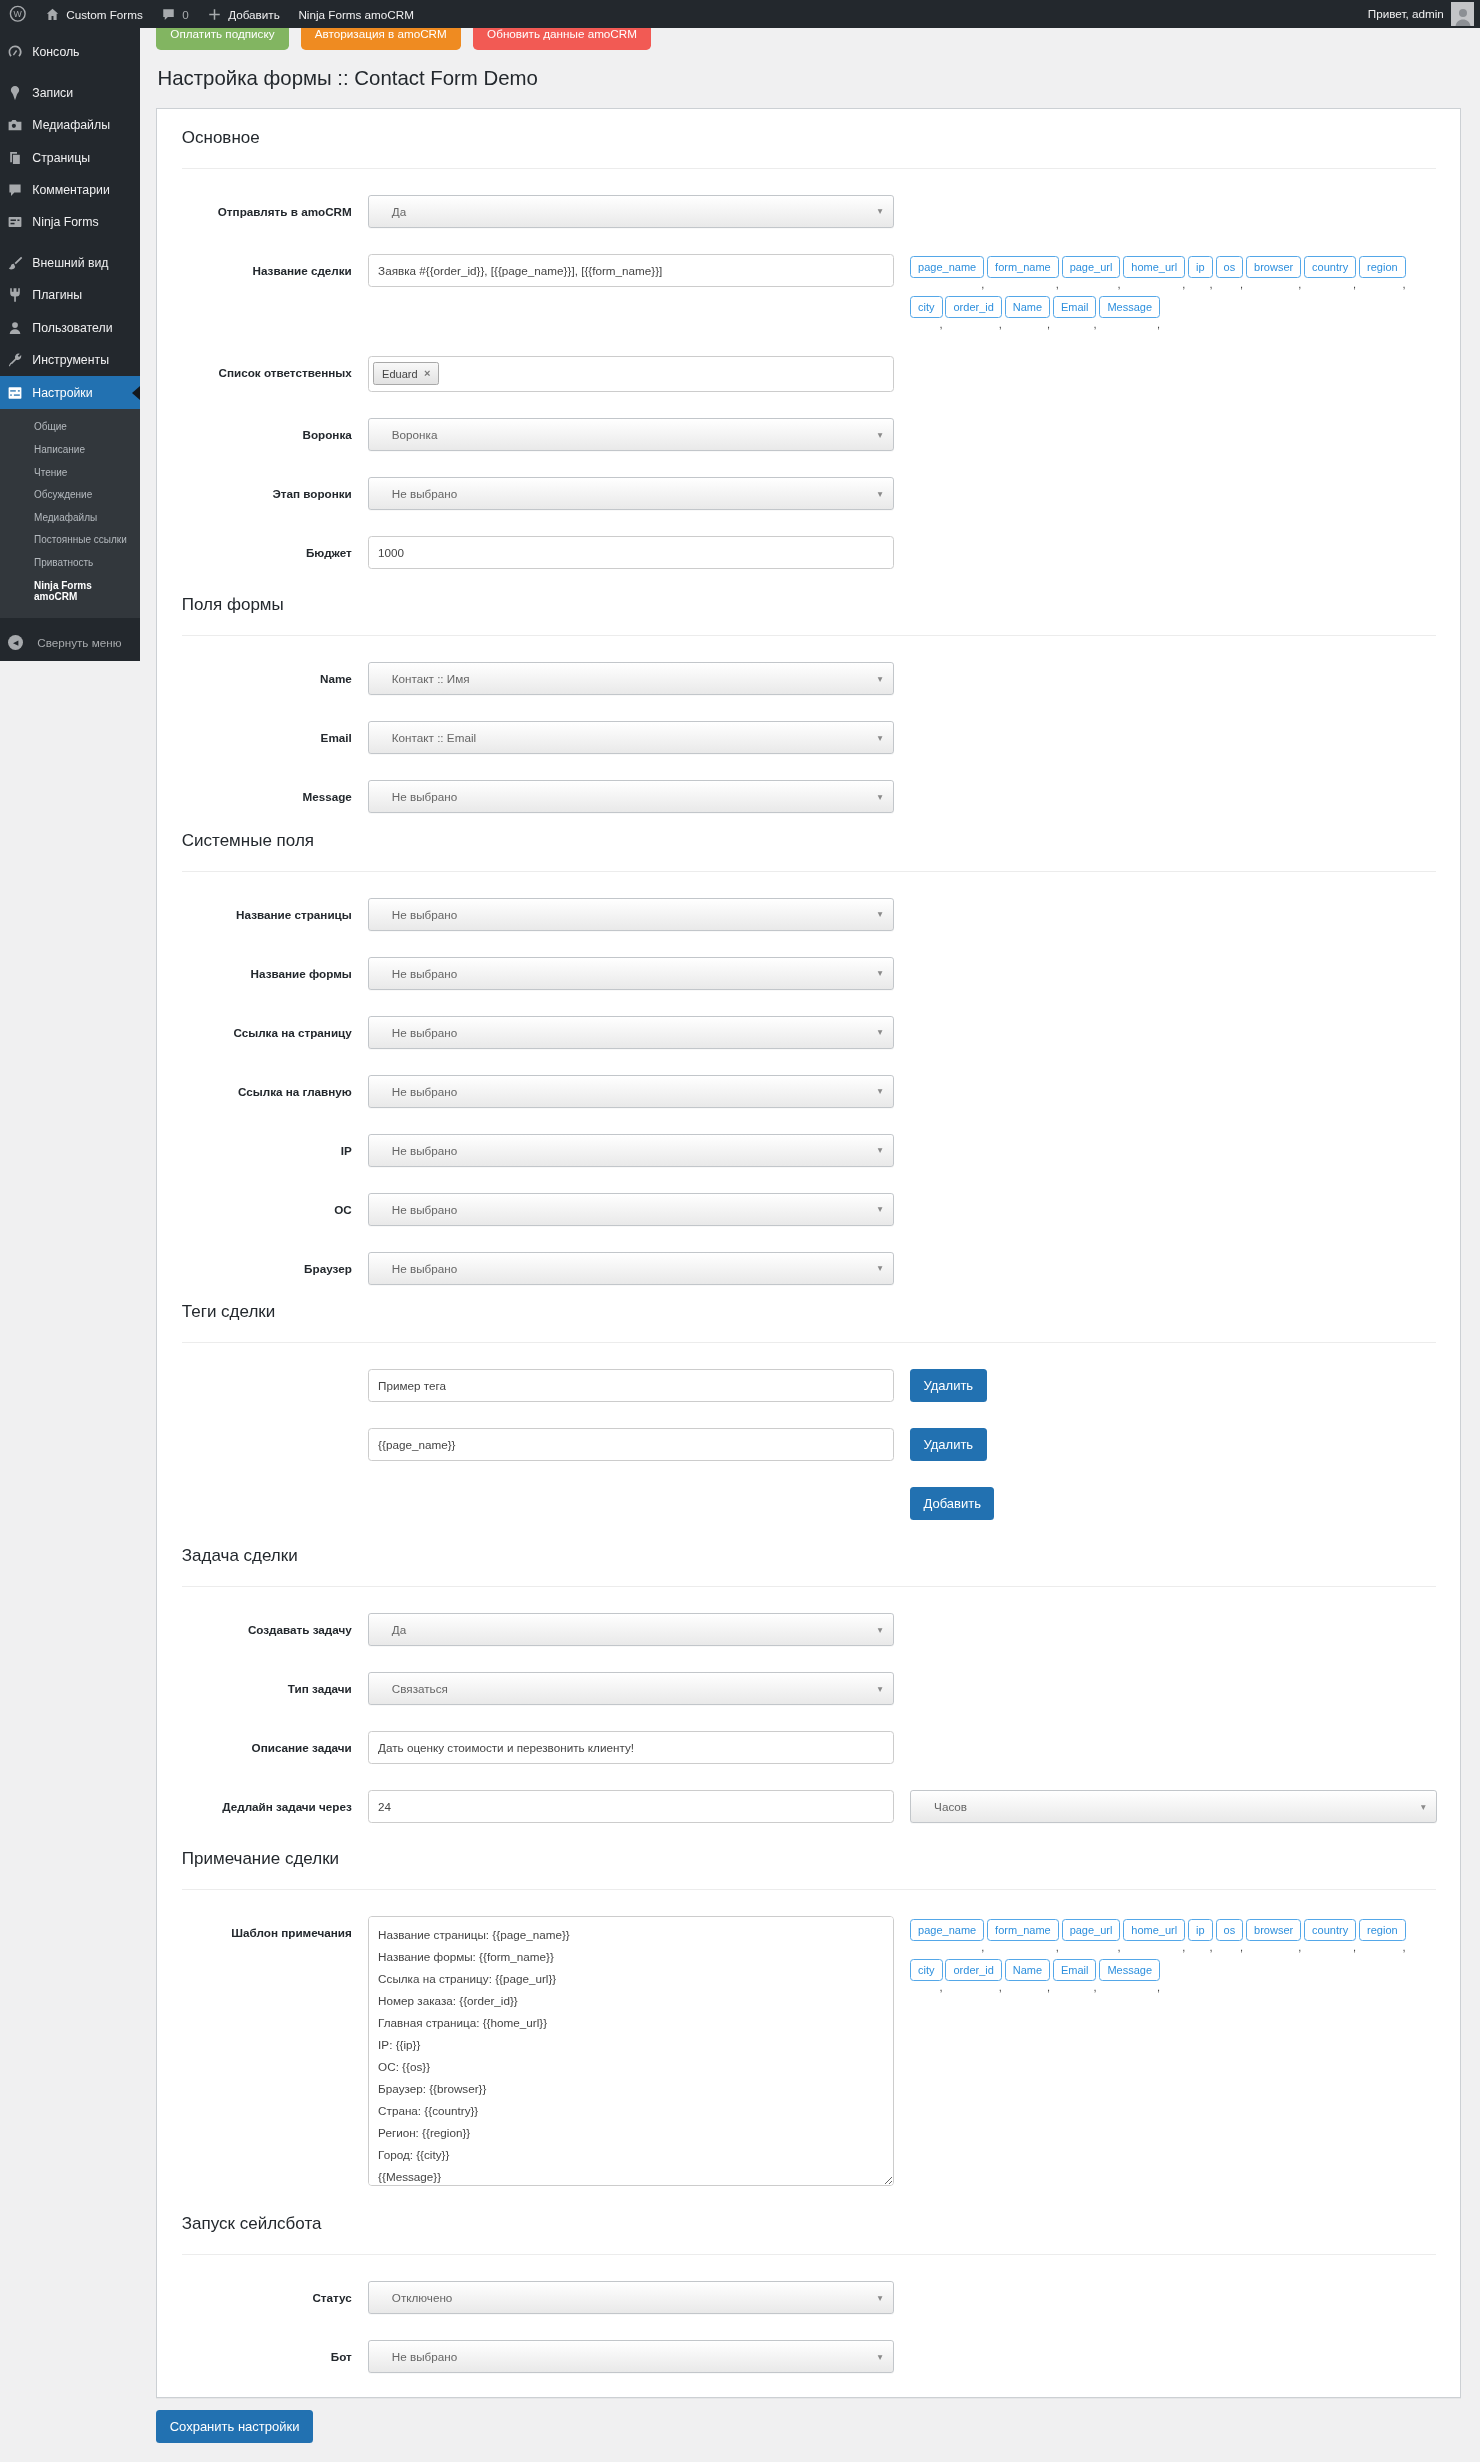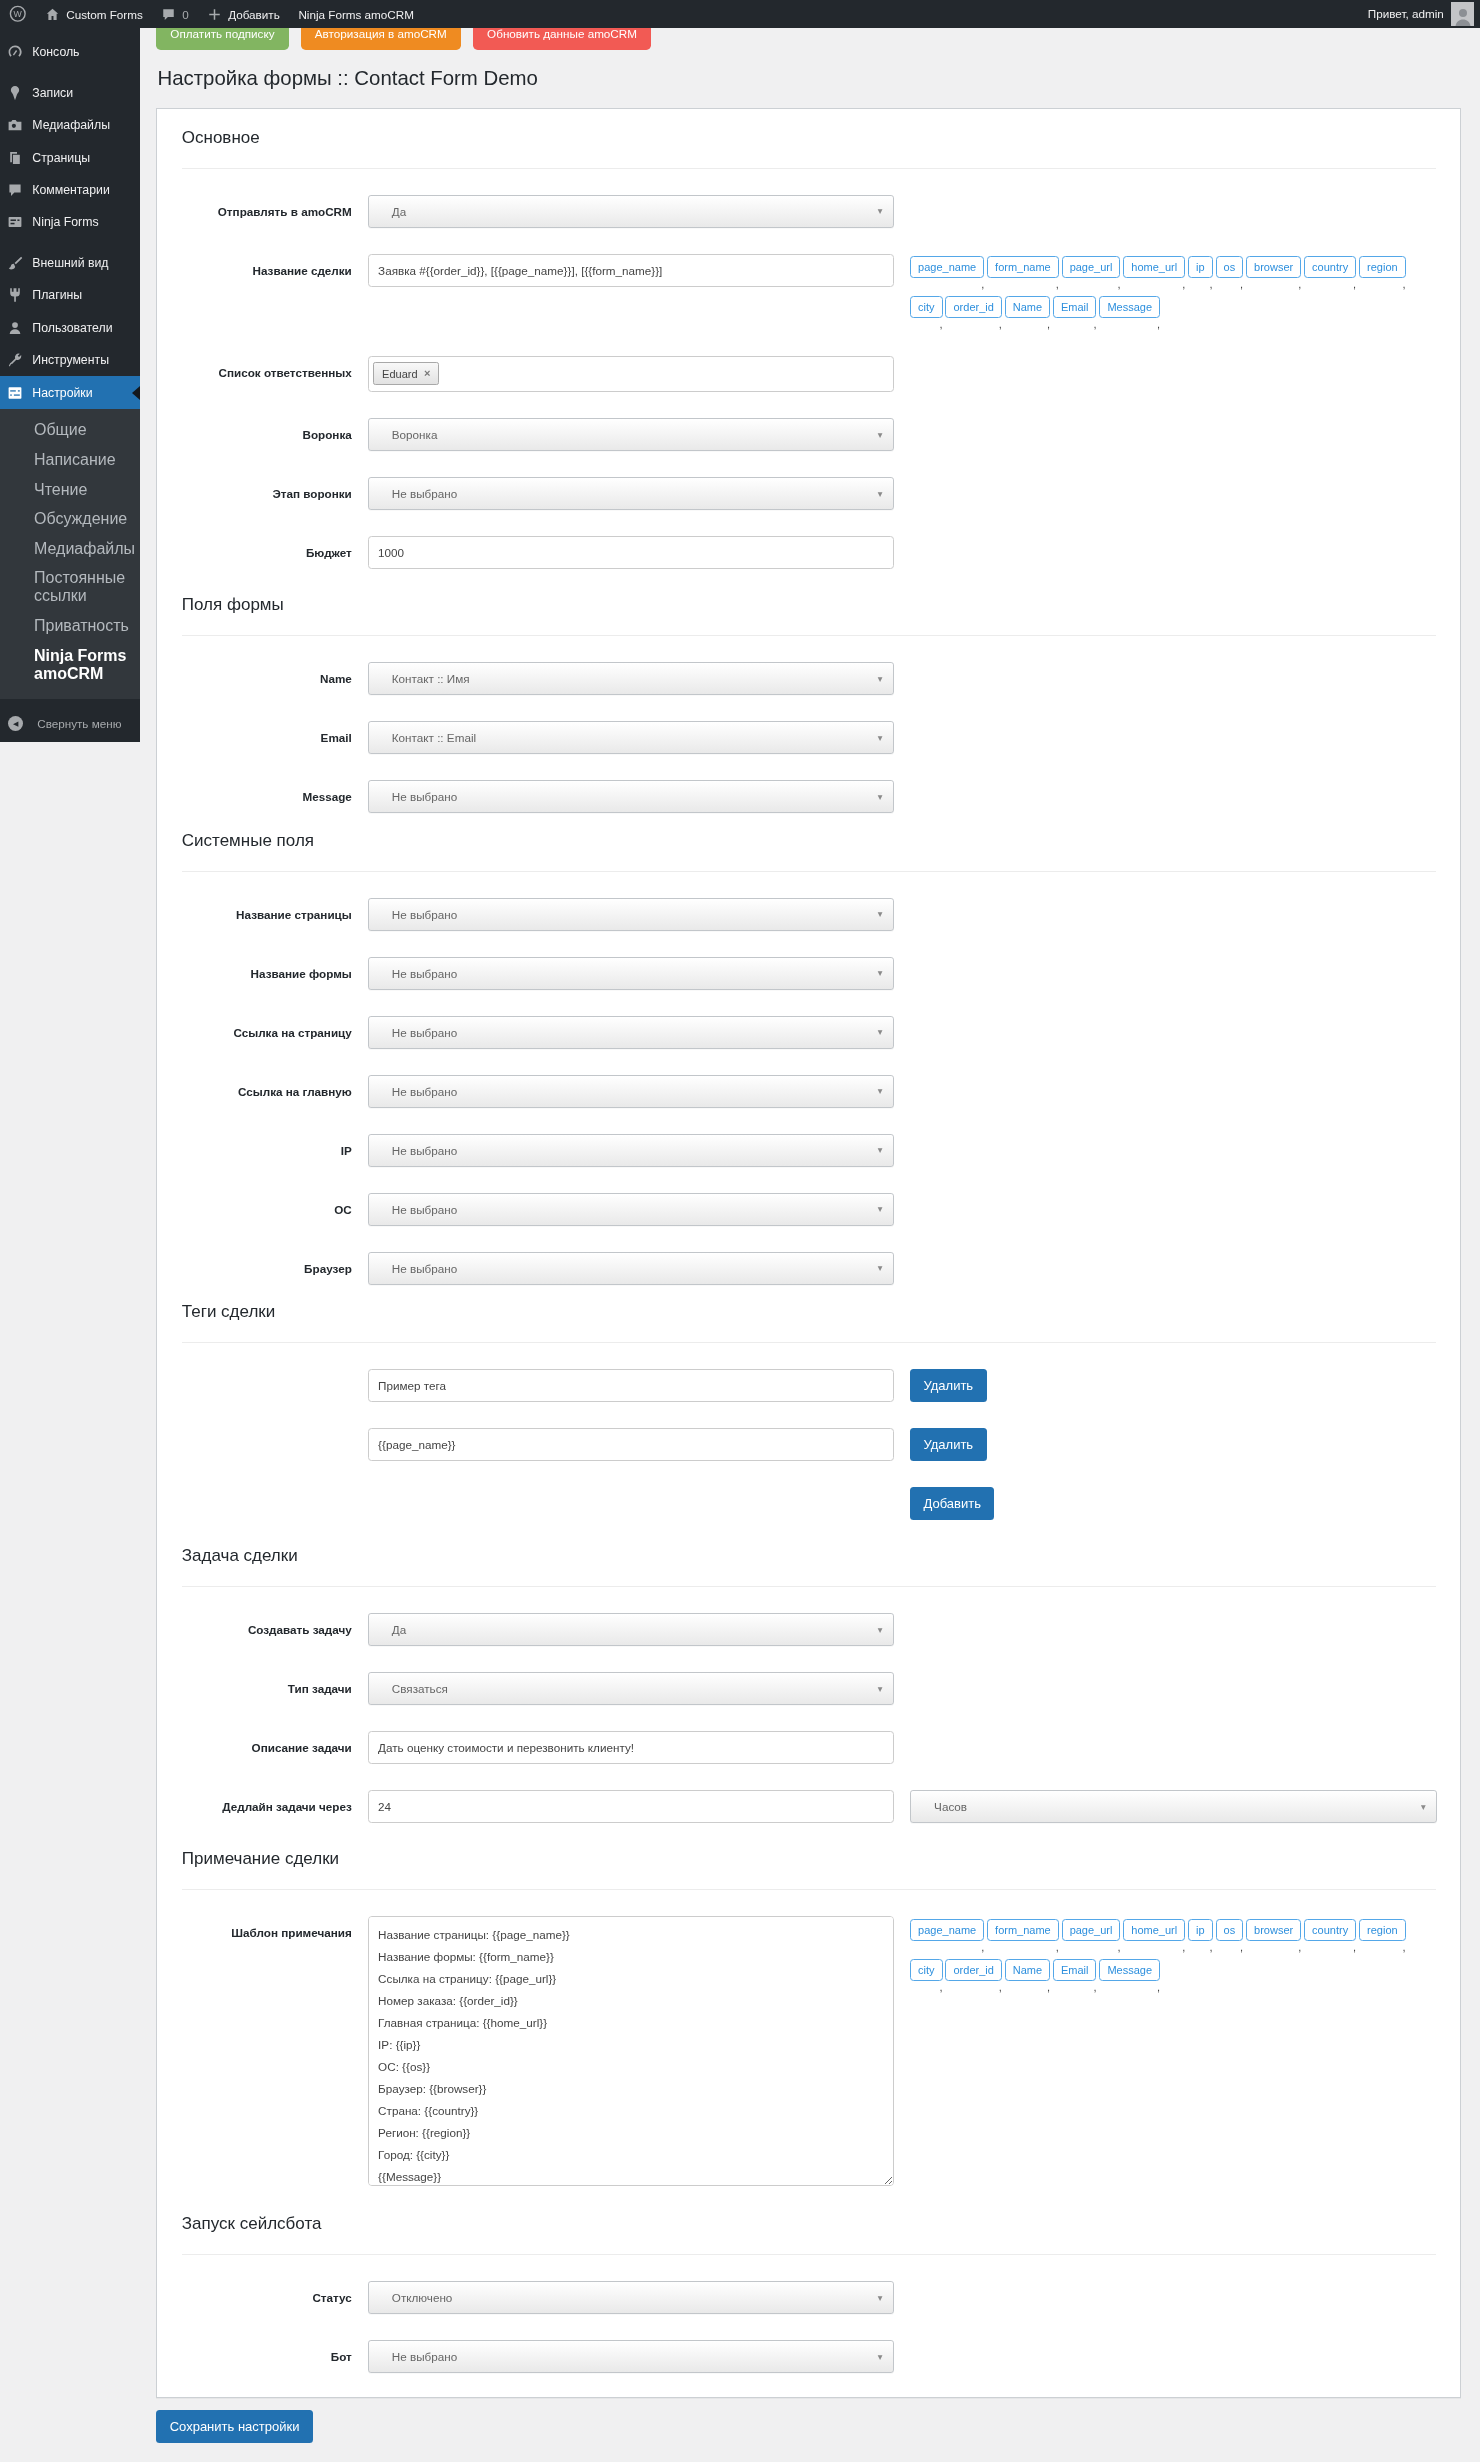--- a/index.html
+++ b/index.html
@@ -23,21 +23,21 @@
     color:#f0f0f1; position:relative; cursor:pointer; }
   .menu-item svg { width:16px; height:16px; fill:#a7aaad; flex:0 0 16px; }
   .menu-item .cut { fill:#23282d; }
   .menu-sep { height:8.2px; }
   .menu-item.active { background:#2271b1; color:#fff; }
   .menu-item.active svg { fill:#fff; }
   .menu-item.active .cut { fill:#2271b1; }
   .menu-arrow { position:absolute; right:0; top:50%; transform:translateY(-50%); width:0; height:0;
     border:7.6px solid transparent; border-right:8.2px solid #14181d; border-left:none; }
   .submenu { background:#32373c; padding:7px 0 10.5px; }
-  .submenu a { display:block; padding:5.8px 7px 5.8px 34px; font-size:16px; color:#b4b9be; text-decoration:none; cursor:pointer; }
+  .submenu a { display:block; padding:5.8px 7px 5.8px 34px; font-size:10px; color:#b4b9be; text-decoration:none; cursor:pointer; }
   .submenu a.current { color:#fff; font-weight:bold; }
   .collapse-item { display:flex; align-items:center; gap:14px; padding:10.5px 8.2px; margin-top:7px;
     color:#a7aaad; font-size:11.7px; cursor:pointer; }
   .collapse-icon { width:15px; height:15px; border-radius:50%; background:#a7aaad; color:#23282d;
     display:flex; align-items:center; justify-content:center; font-size:7px; }
 
   
   .content { margin-left:140px; padding:16.3px 18.7px 0 16.3px; }
   .top-buttons { display:flex; gap:12.3px; margin-bottom:16.3px; }
   .tbtn { height:34px; padding:0 14px; border:none; border-radius:4.7px; color:#fff; font-size:11.7px;

